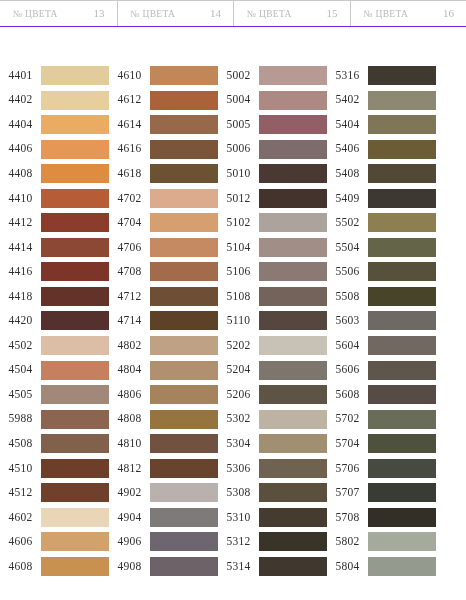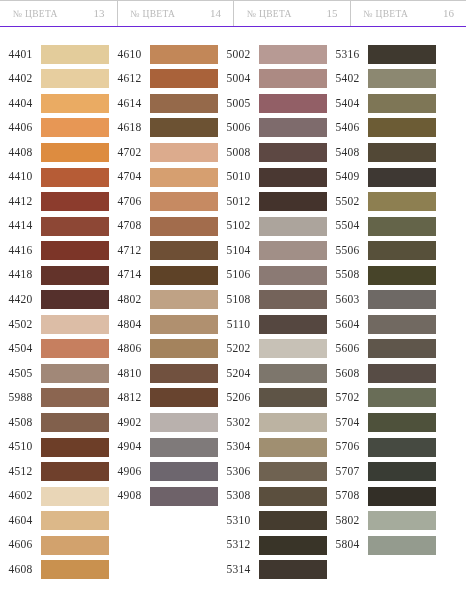--- a/index.html
+++ b/index.html
@@ -58,20 +58,21 @@
     line-height: 1;
   }
   
   .columns {
     position: absolute;
     top: 27px;
     left: 0;
     width: 382px;
     height: 573px;
     display: flex;
+    align-items: center;
   }
   .column {
     width: 116.5px;
     padding-top: 15px;
     box-sizing: border-box;
   }
   .swatch-row {
     position: relative;
     height: 24.55px;
     display: flex;
@@ -188,24 +189,20 @@
         </div>
         <div class="swatch-row">
           <div class="code">4512</div>
           <div class="swatch" style="background: rgb(111, 64, 44);"></div>
         </div>
         <div class="swatch-row">
           <div class="code">4602</div>
           <div class="swatch" style="background: rgb(233, 214, 183);"></div>
         </div>
         <div class="swatch-row">
-          <div class="code">4604</div>
-          <div class="swatch" style="background: rgb(220, 184, 137);"></div>
-        </div>
-        <div class="swatch-row">
           <div class="code">4606</div>
           <div class="swatch" style="background: rgb(210, 162, 109);"></div>
         </div>
         <div class="swatch-row">
           <div class="code">4608</div>
           <div class="swatch" style="background: rgb(201, 145, 79);"></div>
         </div>
       </div>
       <div class="column">
         <div class="swatch-row">
@@ -214,20 +211,24 @@
         </div>
         <div class="swatch-row">
           <div class="code">4612</div>
           <div class="swatch" style="background: rgb(169, 98, 58);"></div>
         </div>
         <div class="swatch-row">
           <div class="code">4614</div>
           <div class="swatch" style="background: rgb(149, 105, 74);"></div>
         </div>
         <div class="swatch-row">
+          <div class="code">4616</div>
+          <div class="swatch" style="background: rgb(122, 85, 58);"></div>
+        </div>
+        <div class="swatch-row">
           <div class="code">4618</div>
           <div class="swatch" style="background: rgb(108, 82, 51);"></div>
         </div>
         <div class="swatch-row">
           <div class="code">4702</div>
           <div class="swatch" style="background: rgb(220, 171, 141);"></div>
         </div>
         <div class="swatch-row">
           <div class="code">4704</div>
           <div class="swatch" style="background: rgb(214, 159, 112);"></div>
@@ -254,20 +255,24 @@
         </div>
         <div class="swatch-row">
           <div class="code">4804</div>
           <div class="swatch" style="background: rgb(176, 144, 111);"></div>
         </div>
         <div class="swatch-row">
           <div class="code">4806</div>
           <div class="swatch" style="background: rgb(164, 131, 93);"></div>
         </div>
         <div class="swatch-row">
+          <div class="code">4808</div>
+          <div class="swatch" style="background: rgb(150, 116, 63);"></div>
+        </div>
+        <div class="swatch-row">
           <div class="code">4810</div>
           <div class="swatch" style="background: rgb(113, 81, 63);"></div>
         </div>
         <div class="swatch-row">
           <div class="code">4812</div>
           <div class="swatch" style="background: rgb(104, 68, 47);"></div>
         </div>
         <div class="swatch-row">
           <div class="code">4902</div>
           <div class="swatch" style="background: rgb(185, 177, 173);"></div>
@@ -294,24 +299,20 @@
           <div class="code">5004</div>
           <div class="swatch" style="background: rgb(172, 138, 131);"></div>
         </div>
         <div class="swatch-row">
           <div class="code">5005</div>
           <div class="swatch" style="background: rgb(146, 95, 102);"></div>
         </div>
         <div class="swatch-row">
           <div class="code">5006</div>
           <div class="swatch" style="background: rgb(126, 107, 108);"></div>
-        </div>
-        <div class="swatch-row">
-          <div class="code">5008</div>
-          <div class="swatch" style="background: rgb(93, 72, 67);"></div>
         </div>
         <div class="swatch-row">
           <div class="code">5010</div>
           <div class="swatch" style="background: rgb(74, 56, 50);"></div>
         </div>
         <div class="swatch-row">
           <div class="code">5012</div>
           <div class="swatch" style="background: rgb(68, 51, 44);"></div>
         </div>
         <div class="swatch-row">

